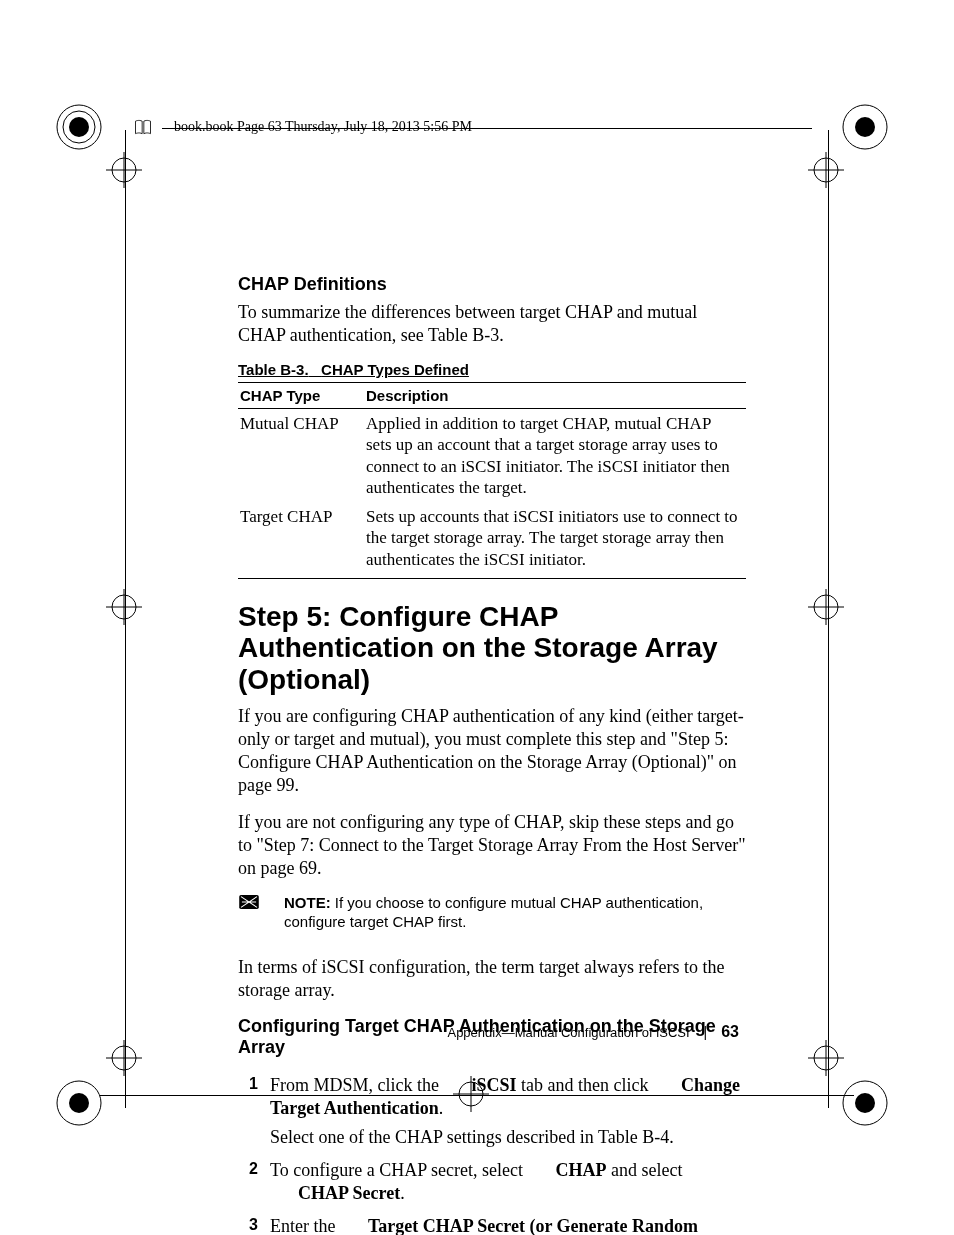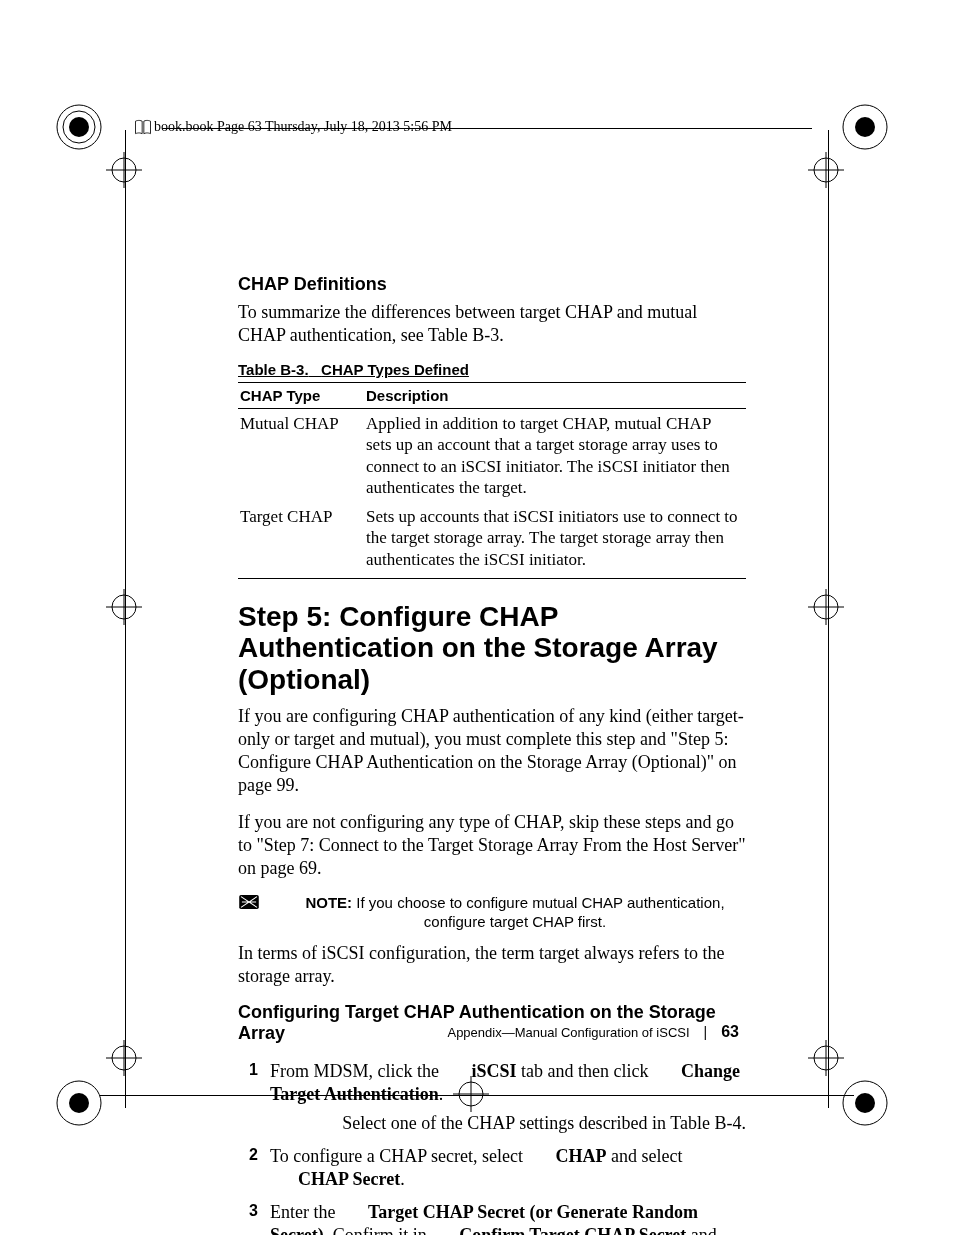--- a/index.html
+++ b/index.html
@@ -12,21 +12,21 @@
     color: #000;
     position: relative;
   }
   .page-header {
     position: absolute;
     top: 116px;
     left: 132px;
     font-size: 14px;
     display: flex;
     align-items: center;
-    gap: 0;
+    gap: 20px;
   }
   .page-header .book-icon {
     width: 22px; height: 22px;
     display: inline-flex; align-items: center; justify-content: center;
   }
   .content {
     position: absolute;
     left: 238px;
     top: 274px;
     width: 508px;
@@ -80,22 +80,21 @@
     font-family: "Arial Narrow", Arial, sans-serif;
     font-weight: 700;
     font-size: 28px;
     line-height: 1.12;
     margin: 0 0 10px 0;
   }
   .note-block {
     display: flex;
     align-items: flex-start;
     gap: 24px;
-    margin: 6px 0 10px 0;
-    text-align: center;
+    margin: 6px 0 24px 0;
   }
   .note-icon {
     width: 22px; height: 16px;
     flex-shrink: 0;
   }
   .note-text {
     font-family: Arial, Helvetica, sans-serif;
     font-size: 15px;
     line-height: 1.25;
   }
@@ -209,21 +208,21 @@
 
   <h4 class="subhead2">Configuring Target CHAP Authentication on the Storage Array</h4>
 
   <ol class="steps">
     <li>
       <span class="num">1</span>
       <div>
         <div>
           <span>From MDSM, click the </span><span class="bold">iSCSI</span><span> tab and then click </span><span class="bold">Change Target Authentication</span><span>.</span>
         </div>
-        <div style="margin-top:6px;text-align:right;">Select one of the CHAP settings described in Table B-4.</div>
+        <div style="margin-top:6px;">Select one of the CHAP settings described in Table B-4.</div>
       </div>
     </li>
     <li>
       <span class="num">2</span>
       <div>
         <span>To configure a CHAP secret, select </span><span class="bold">CHAP</span><span> and select </span><span class="bold">CHAP Secret</span><span>.</span>
       </div>
     </li>
     <li>
       <span class="num">3</span>

